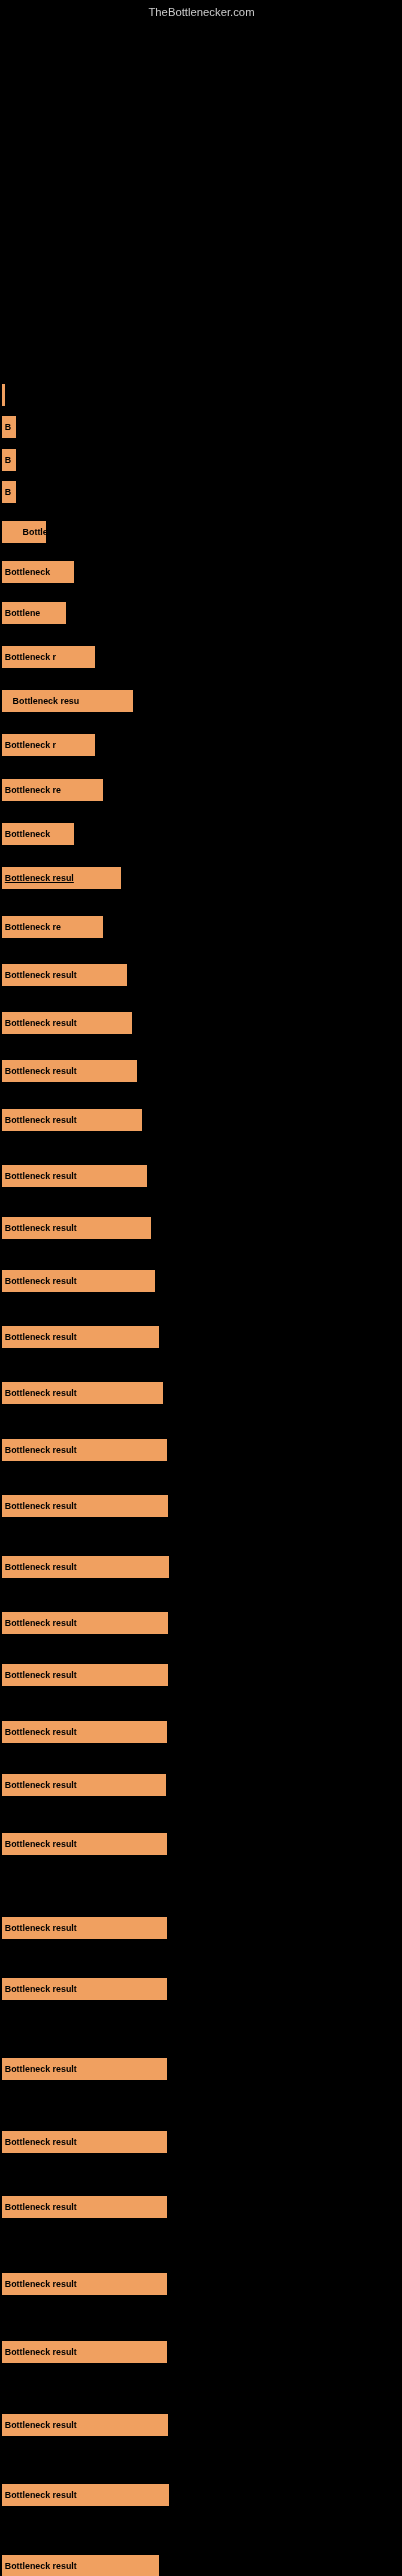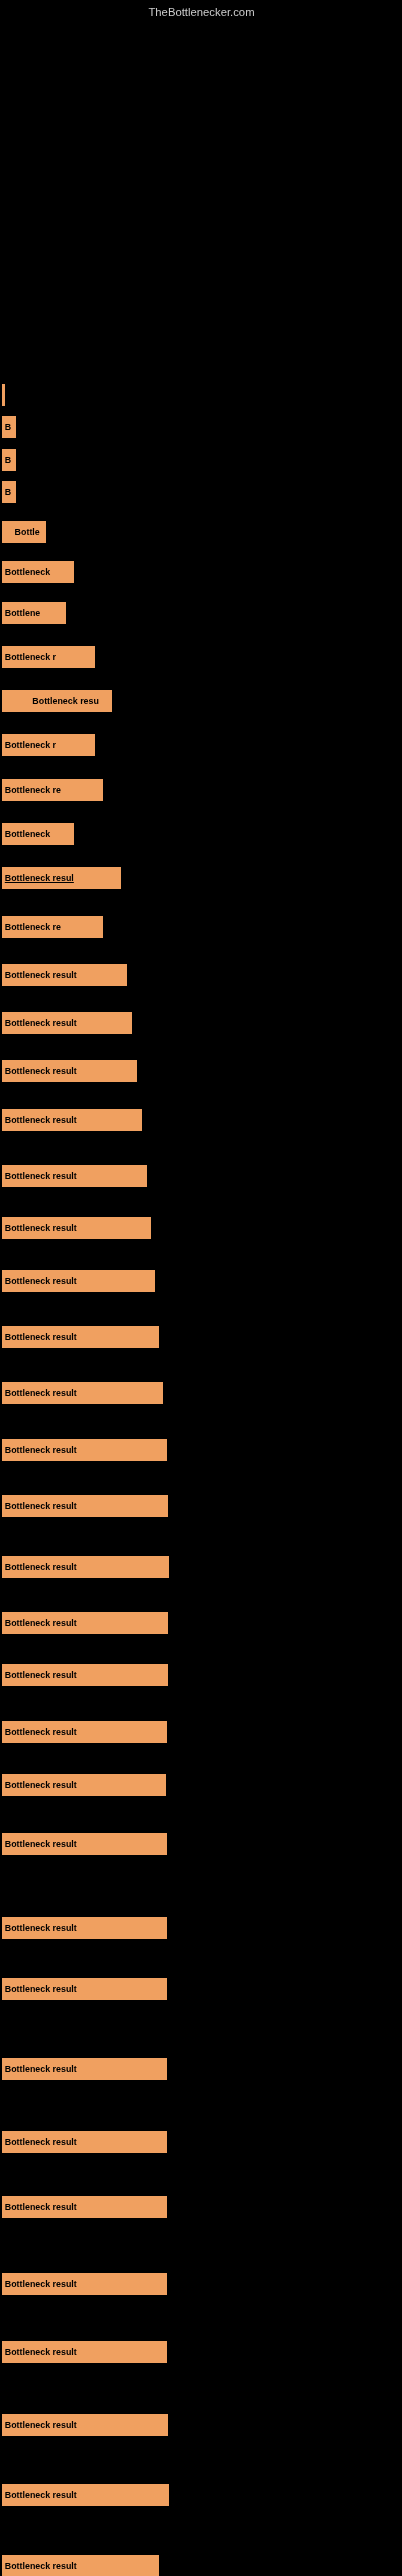--- a/index.html
+++ b/index.html
@@ -33,33 +33,33 @@
 <div style="position: absolute; top: 362px; left: 1.6px; width: 1.6px; height: 22.5px; background-color: rgb(240, 160, 96); display: flex; align-items: center; padding-left: 3.2px; overflow: hidden; white-space: nowrap;"></div>
     <div style="position: absolute; top: 394px; left: 1.6px; width: 14.5px; height: 22.5px; background-color: rgb(240, 160, 96); display: flex; align-items: center; padding-left: 3.2px; overflow: hidden; white-space: nowrap;">
       <span style="color: rgb(0, 0, 0); font-size: 8.9px; font-weight: bold;">B</span>
     </div>
     <div style="position: absolute; top: 427px; left: 1.6px; width: 14.5px; height: 22.5px; background-color: rgb(240, 160, 96); display: flex; align-items: center; padding-left: 3.2px; overflow: hidden; white-space: nowrap;">
       <span style="color: rgb(0, 0, 0); font-size: 8.9px; font-weight: bold;">B</span>
     </div>
     <div style="position: absolute; top: 459px; left: 1.6px; width: 14.5px; height: 22.5px; background-color: rgb(240, 160, 96); display: flex; align-items: center; padding-left: 3.2px; overflow: hidden; white-space: nowrap;">
       <span style="color: rgb(0, 0, 0); font-size: 8.9px; font-weight: bold;">B</span>
     </div>
-    <div style="position: absolute; top: 499px; left: 1.6px; width: 44px; height: 22.5px; background-color: rgb(240, 160, 96); display: flex; align-items: center; padding-left: 13px; overflow: hidden; white-space: nowrap;">
+    <div style="position: absolute; top: 499px; left: 1.6px; width: 44px; height: 22.5px; background-color: rgb(240, 160, 96); display: flex; align-items: center; padding-left: 21px; overflow: hidden; white-space: nowrap;">
       <span style="color: rgb(0, 0, 0); font-size: 8.9px; font-weight: bold;">Bottle</span>
     </div>
     <div style="position: absolute; top: 539px; left: 1.6px; width: 72px; height: 22.5px; background-color: rgb(240, 160, 96); display: flex; align-items: center; padding-left: 3.2px; overflow: hidden; white-space: nowrap;">
       <span style="color: rgb(0, 0, 0); font-size: 8.9px; font-weight: bold;">Bottleneck</span>
     </div>
     <div style="position: absolute; top: 580px; left: 1.6px; width: 64px; height: 22.5px; background-color: rgb(240, 160, 96); display: flex; align-items: center; padding-left: 3.2px; overflow: hidden; white-space: nowrap;">
       <span style="color: rgb(0, 0, 0); font-size: 8.9px; font-weight: bold;">Bottlene</span>
     </div>
     <div style="position: absolute; top: 624px; left: 1.6px; width: 93px; height: 22.5px; background-color: rgb(240, 160, 96); display: flex; align-items: center; padding-left: 3.2px; overflow: hidden; white-space: nowrap;">
       <span style="color: rgb(0, 0, 0); font-size: 8.9px; font-weight: bold;">Bottleneck r</span>
     </div>
-    <div style="position: absolute; top: 668px; left: 1.6px; width: 110px; height: 22.5px; background-color: rgb(240, 160, 96); display: flex; align-items: center; padding-left: 18px; overflow: hidden; white-space: nowrap; justify-content: center;">
+    <div style="position: absolute; top: 668px; left: 1.6px; width: 131px; height: 22.5px; background-color: rgb(240, 160, 96); display: flex; align-items: center; padding-left: 11px; overflow: hidden; white-space: nowrap;">
       <span style="color: rgb(0, 0, 0); font-size: 8.9px; font-weight: bold;">Bottleneck resu</span>
     </div>
     <div style="position: absolute; top: 712px; left: 1.6px; width: 93px; height: 22.5px; background-color: rgb(240, 160, 96); display: flex; align-items: center; padding-left: 3.2px; overflow: hidden; white-space: nowrap;">
       <span style="color: rgb(0, 0, 0); font-size: 8.9px; font-weight: bold;">Bottleneck r</span>
     </div>
     <div style="position: absolute; top: 757px; left: 1.6px; width: 101px; height: 22.5px; background-color: rgb(240, 160, 96); display: flex; align-items: center; padding-left: 3.2px; overflow: hidden; white-space: nowrap;">
       <span style="color: rgb(0, 0, 0); font-size: 8.9px; font-weight: bold;">Bottleneck re</span>
     </div>
     <div style="position: absolute; top: 801px; left: 1.6px; width: 72px; height: 22.5px; background-color: rgb(240, 160, 96); display: flex; align-items: center; padding-left: 3.2px; overflow: hidden; white-space: nowrap;">
       <span style="color: rgb(0, 0, 0); font-size: 8.9px; font-weight: bold;">Bottleneck</span>

